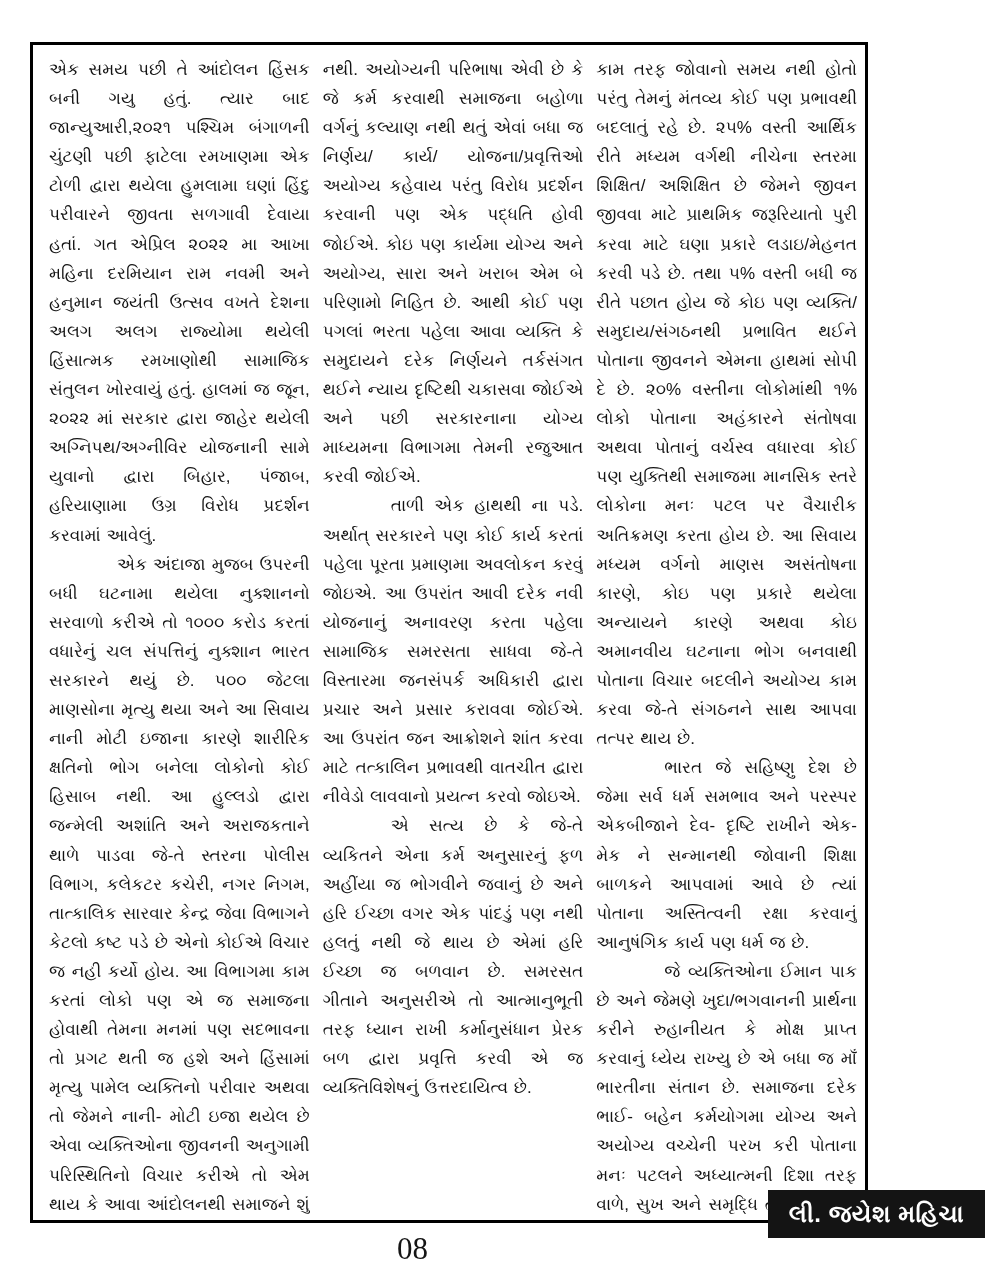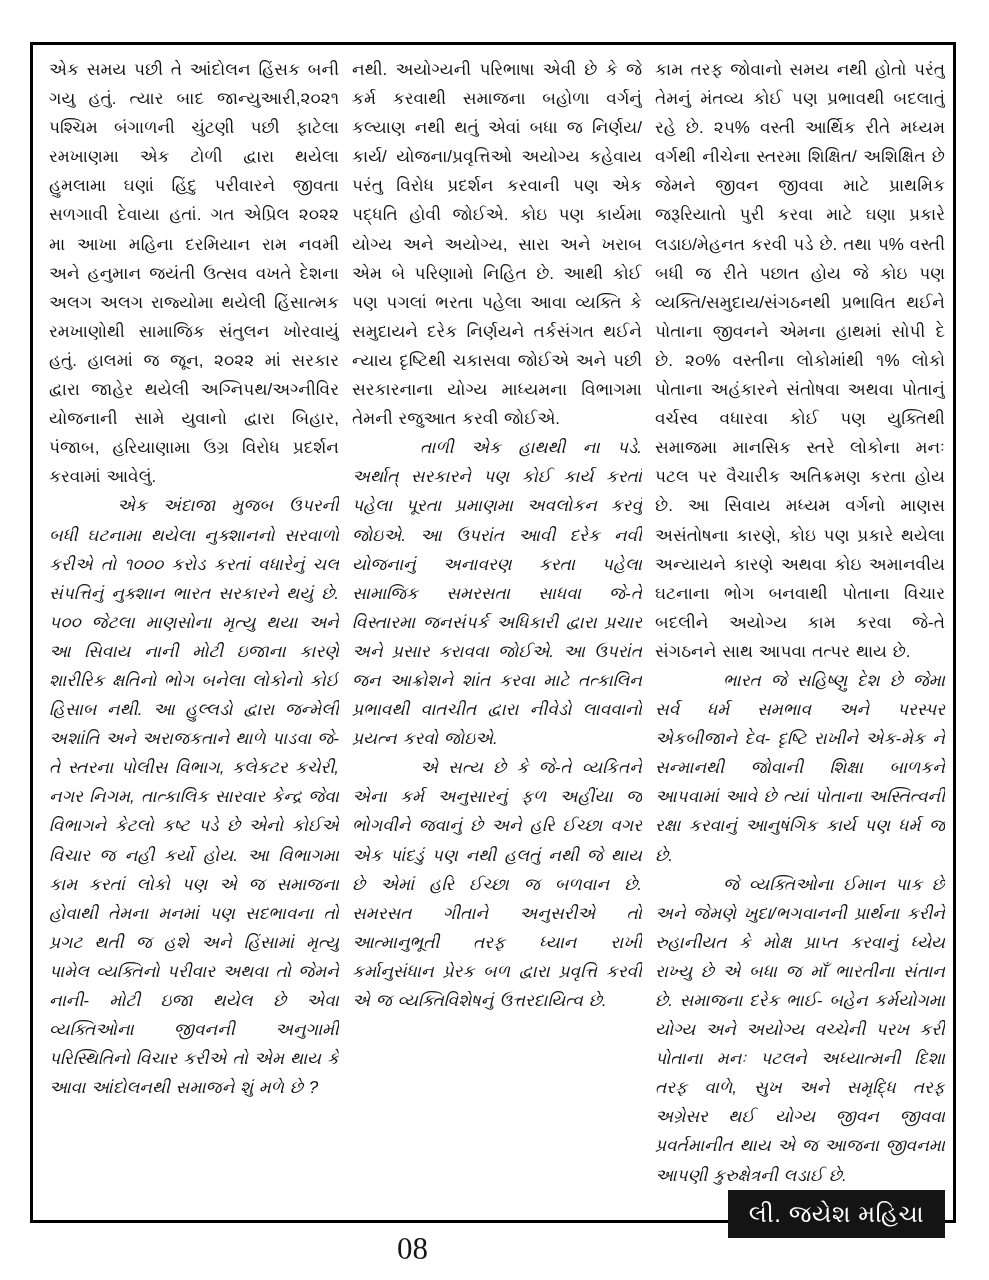--- a/index.html
+++ b/index.html
@@ -11,21 +11,21 @@
     width: 989px;
     height: 1280px;
     position: relative;
     font-family: "Liberation Sans", sans-serif;
     color: #121212;
   }
   .frame {
     position: absolute;
     left: 30px;
     top: 42px;
-    width: 926px;
+    width: 838px;
     height: 1181px;
     border: 3px solid #000;
     box-sizing: border-box;
     background: #fff;
     display: flex;
     gap: 13px;
     padding: 10px 8px 6px 16px;
   }
   .col {
     flex: 1 1 0;
@@ -34,36 +34,36 @@
     font-size: 17px;
     line-height: 29.1px;
     color: #121212;
     word-spacing: 1px;
   }
   .col p {
     margin: 0;
   }
   .col p.indent {
     text-indent: 68px;
-    font-style: italic;
   }
   .signature {
     position: absolute;
-    left: 728px;
+    left: 768px;
     top: 1190px;
     width: 217px;
     height: 48px;
     background: #141414;
     color: #ffffff;
     display: flex;
     align-items: center;
     justify-content: center;
     font-size: 24px;
     letter-spacing: 0.5px;
     z-index: 3;
+    font-weight: bold;
   }
   .page-number {
     position: absolute;
     left: 0;
     top: 1231px;
     width: 825px;
     text-align: center;
     font-family: "Liberation Serif", serif;
     font-size: 31px;
     color: #151515;

